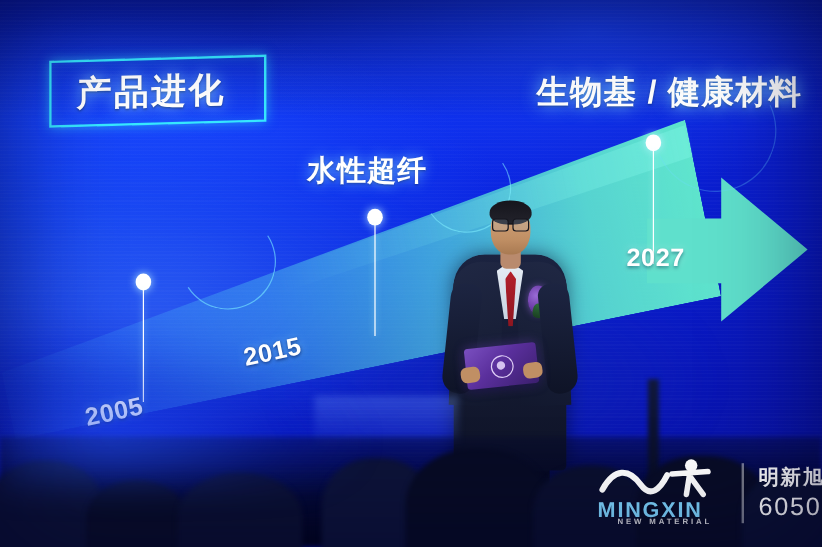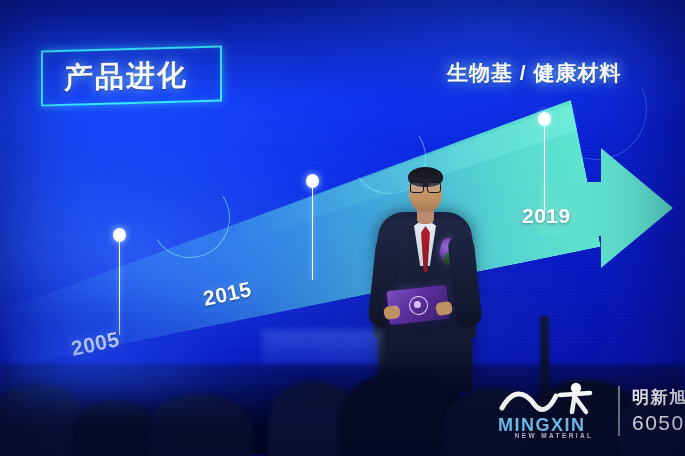--- a/index.html
+++ b/index.html
@@ -100,21 +100,21 @@
   .title-text{
     position:absolute;left:64px;top:57px;
     font-size:29px;font-weight:bold;color:#ffffff;letter-spacing:2px;
     text-shadow:0 0 12px rgba(150,230,255,.85), 0 1px 2px rgba(0,20,80,.7);
     transform:skewY(-1.6deg);
   }
 
   
   .headline{
     position:absolute;left:447px;top:59px;
-    font-size:21px;font-weight:bold;color:#ffffff;letter-spacing:1px;
+    font-size:27px;font-weight:bold;color:#ffffff;letter-spacing:1px;
     text-shadow:0 0 14px rgba(140,235,255,.9), 0 1px 2px rgba(0,20,80,.65);
     white-space:nowrap;
   }
 
   
   .ms-label{
     position:absolute;
     font-size:24px;font-weight:bold;color:#ffffff;letter-spacing:1px;
     text-shadow:0 0 11px rgba(140,235,255,.8), 0 1px 2px rgba(0,20,80,.6);
     white-space:nowrap;
@@ -277,31 +277,32 @@
   <div class="title-text">产品进化</div>
 
   <div class="headline">生物基 / 健康材料</div>
 
   <div class="pin pin1">
     <div class="dot"></div>
     <div class="stem"></div>
   </div>
   <div class="year y2005">2005</div>
 
+  <div class="ms-label ms2">水性超纤</div>
   <div class="pin pin2">
     <div class="dot"></div>
     <div class="stem"></div>
   </div>
   <div class="year y2015">2015</div>
 
   <div class="pin pin3">
     <div class="dot"></div>
     <div class="stem"></div>
   </div>
-  <div class="year y2025">2019</div>
+  <div class="year y2025">2027</div>
 
   <div class="speaker">
     <div class="sp-legs"></div>
     <div class="sp-suit"></div>
     <div class="sp-shoulderL"></div>
     <div class="sp-shoulderR"></div>
     <div class="sp-shirt"></div>
     <div class="sp-tie"></div>
     <div class="sp-neck"></div>
     <div class="sp-head"></div>

